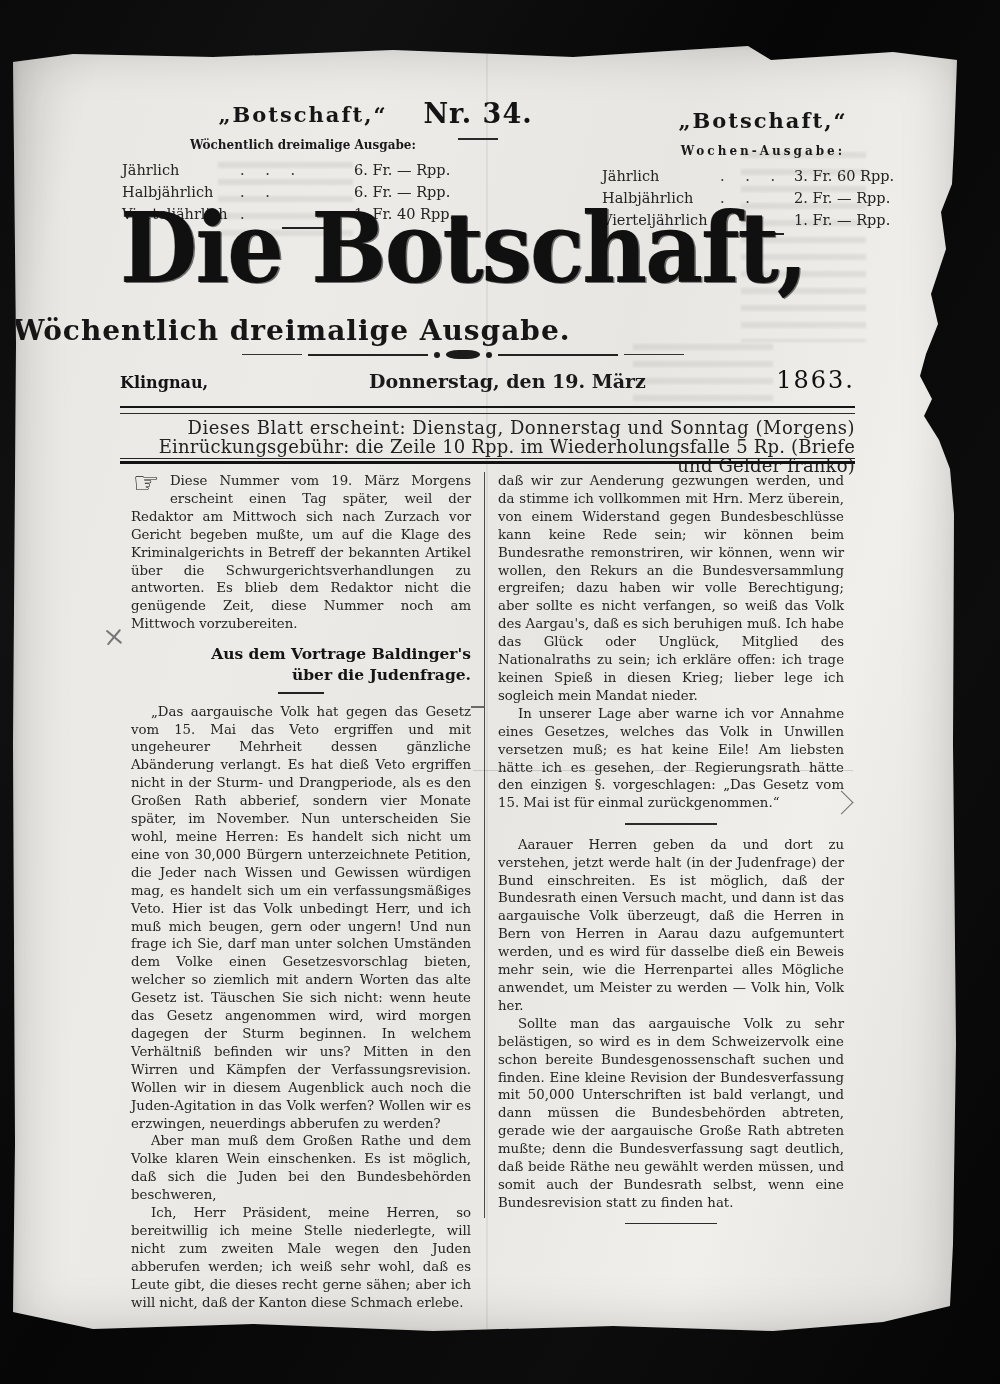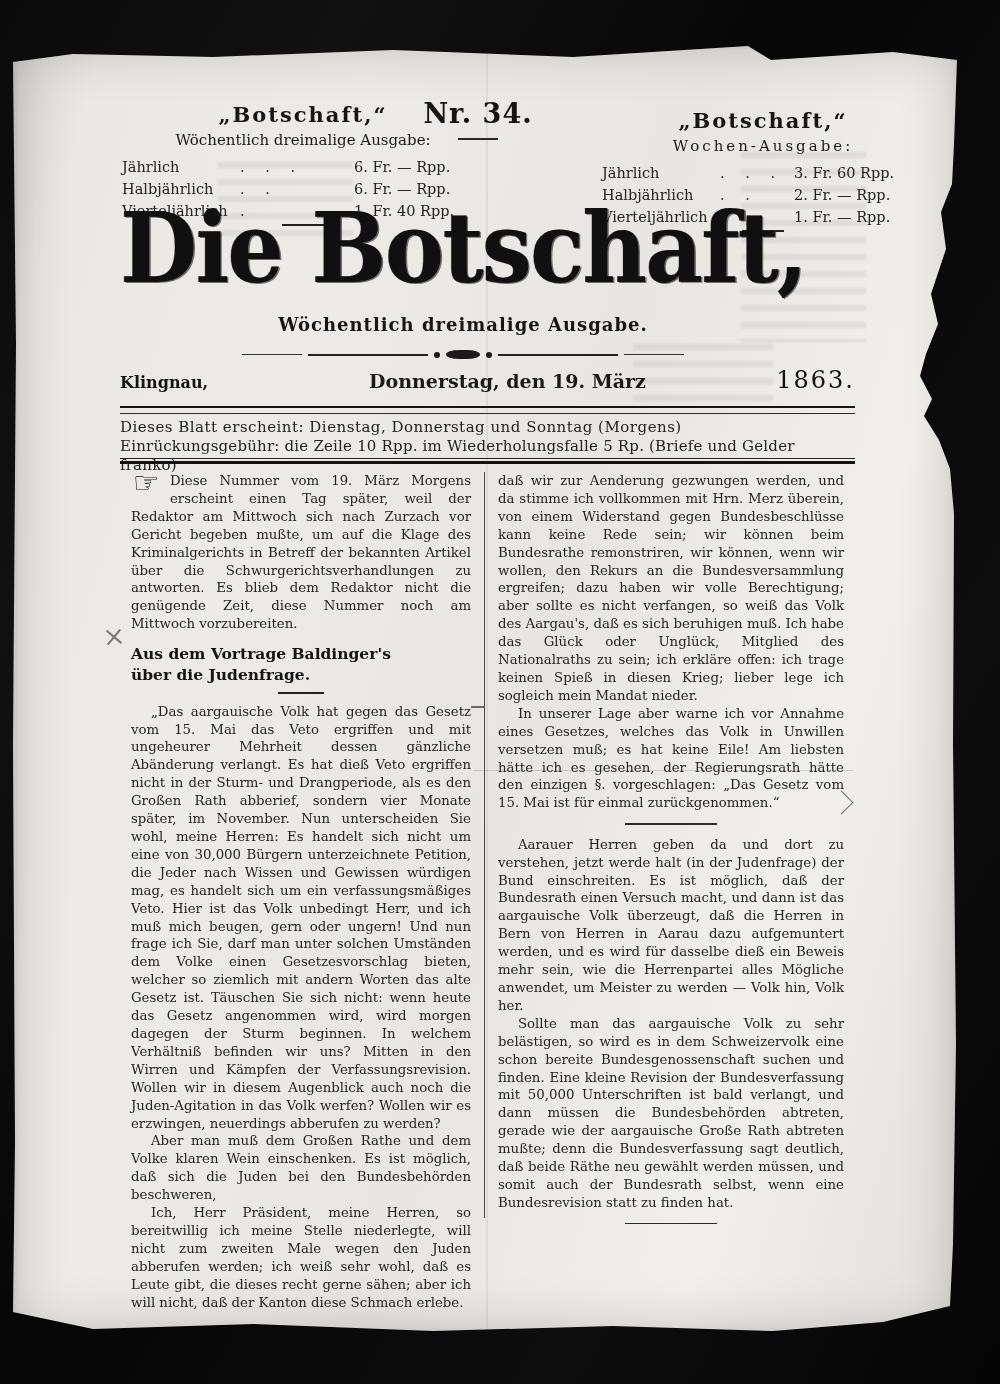--- a/index.html
+++ b/index.html
@@ -31,21 +31,21 @@
     position:absolute;
     background:repeating-linear-gradient(180deg, rgba(95,95,95,0.10) 0 6px, rgba(0,0,0,0) 6px 17px);
     filter:blur(1.2px);
   }
 
   
   .mast-box{position:absolute;text-align:center;}
   .mast-box-left{left:95px;top:58px;width:390px;}
   .mast-box-right{left:575px;top:64px;width:350px;}
   .mast-title{font-weight:bold;font-size:21px;letter-spacing:2px;color:#161616;}
-  .mast-sub{font-weight:normal;font-size:15px;margin-top:4px;color:#1a1a1a;}
+  .mast-sub{font-weight:bold;font-size:12px;margin-top:11px;color:#1a1a1a;}
   .mast-sub.spaced{letter-spacing:3px;}
   .rates{margin-top:7px;padding:0 14px;}
   .rate-row{display:flex;align-items:baseline;font-size:14.5px;line-height:22px;color:#232323;}
   .rate-period{flex:0 0 118px;text-align:left;}
   .rate-dots{flex:1 1 auto;text-align:left;letter-spacing:8px;color:#333;}
   .rate-price{flex:0 0 130px;text-align:left;white-space:nowrap;}
   .box-endrule{width:42px;height:2px;background:#222;margin:2px auto 0;}
   .issue-no{
     position:absolute;left:390px;top:54px;width:150px;text-align:center;
     font-weight:bold;font-size:27px;color:#141414;letter-spacing:1px;
@@ -53,54 +53,54 @@
   .issue-rule{width:40px;height:1.5px;background:#2a2a2a;margin:9px auto 0;}
 
   
   .paper-title{
     position:absolute;left:0;top:156px;width:900px;text-align:center;
     font-weight:bold;font-size:92px;line-height:1.05;color:#101010;
     letter-spacing:-2px;transform:scaleX(0.97) scaleY(1.05);
     text-shadow:1.5px 1.5px 0 rgba(10,10,10,0.55), -0.5px 0 0 rgba(10,10,10,0.35);
   }
   .paper-subtitle{
-    position:absolute;left:0;top:270px;width:900px;text-align:center;
-    font-weight:bold;font-size:18px;color:#161616;letter-spacing:1px;
+    position:absolute;left:0;top:270px;width:900px;text-align:left;
+    font-weight:bold;font-size:28px;color:#161616;letter-spacing:1px;
   }
   .ornament{position:absolute;left:0;top:306px;width:900px;display:flex;justify-content:center;align-items:center;gap:6px;}
   .orn-line{width:120px;height:2px;background:#222;}
   .orn-line.thin{height:1px;width:60px;background:#333;}
   .orn-core{width:34px;height:9px;background:#1b1b1b;border-radius:50% / 65%;}
   .orn-dot{width:6px;height:6px;background:#1b1b1b;border-radius:50%;}
 
   
   .dateline{position:absolute;left:107px;top:322px;width:735px;display:flex;align-items:baseline;}
   .date-place{flex:0 0 200px;text-align:left;font-weight:bold;font-size:16px;color:#141414;}
   .date-mid{flex:1 1 auto;text-align:center;font-weight:bold;font-size:19px;color:#1a1a1a;}
   .date-year{flex:0 0 160px;text-align:right;font-weight:normal;font-size:24px;letter-spacing:2px;color:#101010;}
   .rule-double{position:absolute;left:107px;top:362px;width:735px;height:5px;border-top:2.5px solid #151515;border-bottom:1px solid #2a2a2a;}
-  .notice{position:absolute;left:107px;top:374px;width:735px;text-align:left;font-size:15px;line-height:19px;color:#222;}
+  .notice{position:absolute;left:107px;top:374px;width:735px;text-align:right;font-size:18px;line-height:19px;color:#222;}
   .notice .n1{letter-spacing:0.5px;}
   .notice .n2{letter-spacing:0.2px;}
   .rule-heavy{position:absolute;left:107px;top:414px;width:735px;height:6px;border-top:1px solid #222;}
   .rule-heavy::after{content:"";display:block;margin-top:1.5px;height:3.5px;background:#121212;}
 
   
   .columns{position:absolute;left:118px;top:428px;width:714px;display:flex;}
   .col{font-size:13.3px;line-height:17.9px;text-align:justify;color:#242424;}
   .col-left{width:340px;}
   .col-right{width:346px;}
   .col-sep{width:1px;background:#4a4a4a;margin:0 13px;height:746px;flex:0 0 1px;}
   .body-para{margin:0;}
   .body-para.indent{text-indent:1.5em;}
   .manicule{
     float:left;font-family:"DejaVu Sans", sans-serif;font-size:30px;line-height:22px;
     margin-right:10px;margin-left:2px;color:#141414;
   }
-  .col-heading{font-weight:bold;font-size:15.5px;line-height:21px;text-align:left;margin-top:10px;color:#141414;}
+  .col-heading{font-weight:bold;font-size:15.5px;line-height:21px;text-align:right;margin-top:10px;color:#141414;}
   .heading-rule{width:46px;height:1.5px;background:#222;margin:7px auto 9px;}
   .col-divider-rule{width:92px;height:1.5px;background:#2b2b2b;margin:11px auto;}
 
   
   .pencil-x{position:absolute;width:18px;height:18px;}
   .pencil-x::before,.pencil-x::after{
     content:"";position:absolute;left:8px;top:-1px;width:1.6px;height:20px;background:#777;border-radius:2px;
   }
   .pencil-x::before{transform:rotate(40deg);}
   .pencil-x::after{transform:rotate(-50deg);}

